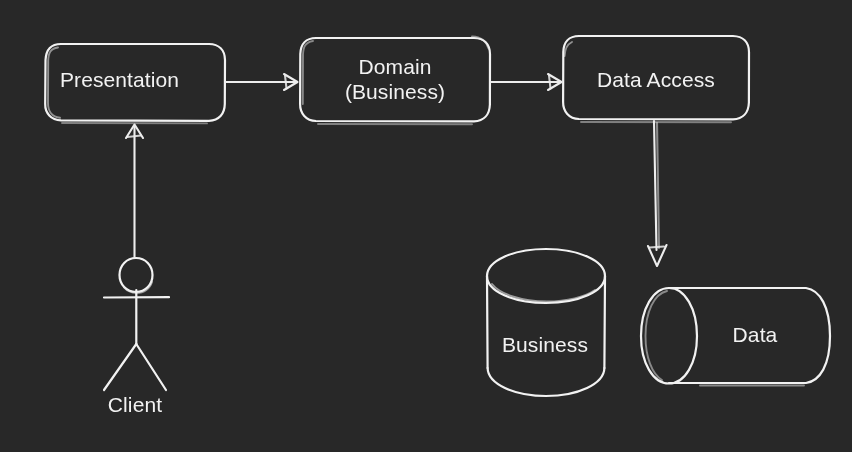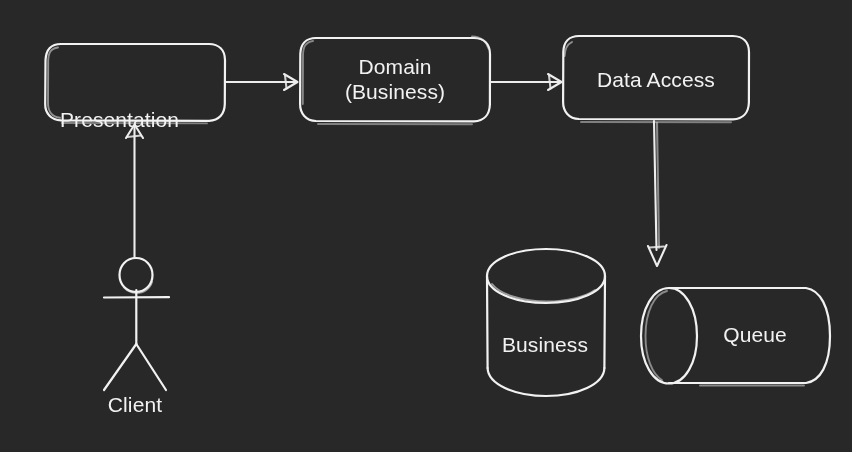--- a/index.html
+++ b/index.html
@@ -57,21 +57,21 @@
     font-family: "Liberation Sans", sans-serif;
     font-size: 21px;
     font-weight: 400;
     line-height: 1.18;
     text-align: center;
     white-space: pre-line;
     letter-spacing: 0.1px;
     pointer-events: none;
     user-select: none;
   }
-  .label-presentation { left: 45px;  top: 68px;  width: 149px; margin-top: 40px; }
+  .label-presentation { left: 45px;  top: 68px;  width: 149px; }
   .label-domain       { left: 300px; top: 55px;  width: 190px; }
   .label-dataaccess   { left: 563px; top: 68px;  width: 186px; }
   .label-database     { left: 480px; top: 333px; width: 130px; }
   .label-queue        { left: 688px; top: 323px; width: 134px; }
   .label-client       { left: 80px;  top: 393px; width: 110px; }
 </style>
 </head>
 <body>
 
 <div id="canvas-root">
@@ -211,17 +211,17 @@
 
   <div class="node-label label-presentation">Presentation</div>
 
   <div class="node-label label-domain">Domain
 (Business)</div>
 
   <div class="node-label label-dataaccess">Data Access</div>
 
   <div class="node-label label-database">Business</div>
 
-  <div class="node-label label-queue">Queue</div>
+  <div class="node-label label-queue">Data</div>
 
   <div class="node-label label-client">Client</div>
 
 </div>
 
 </body></html>

